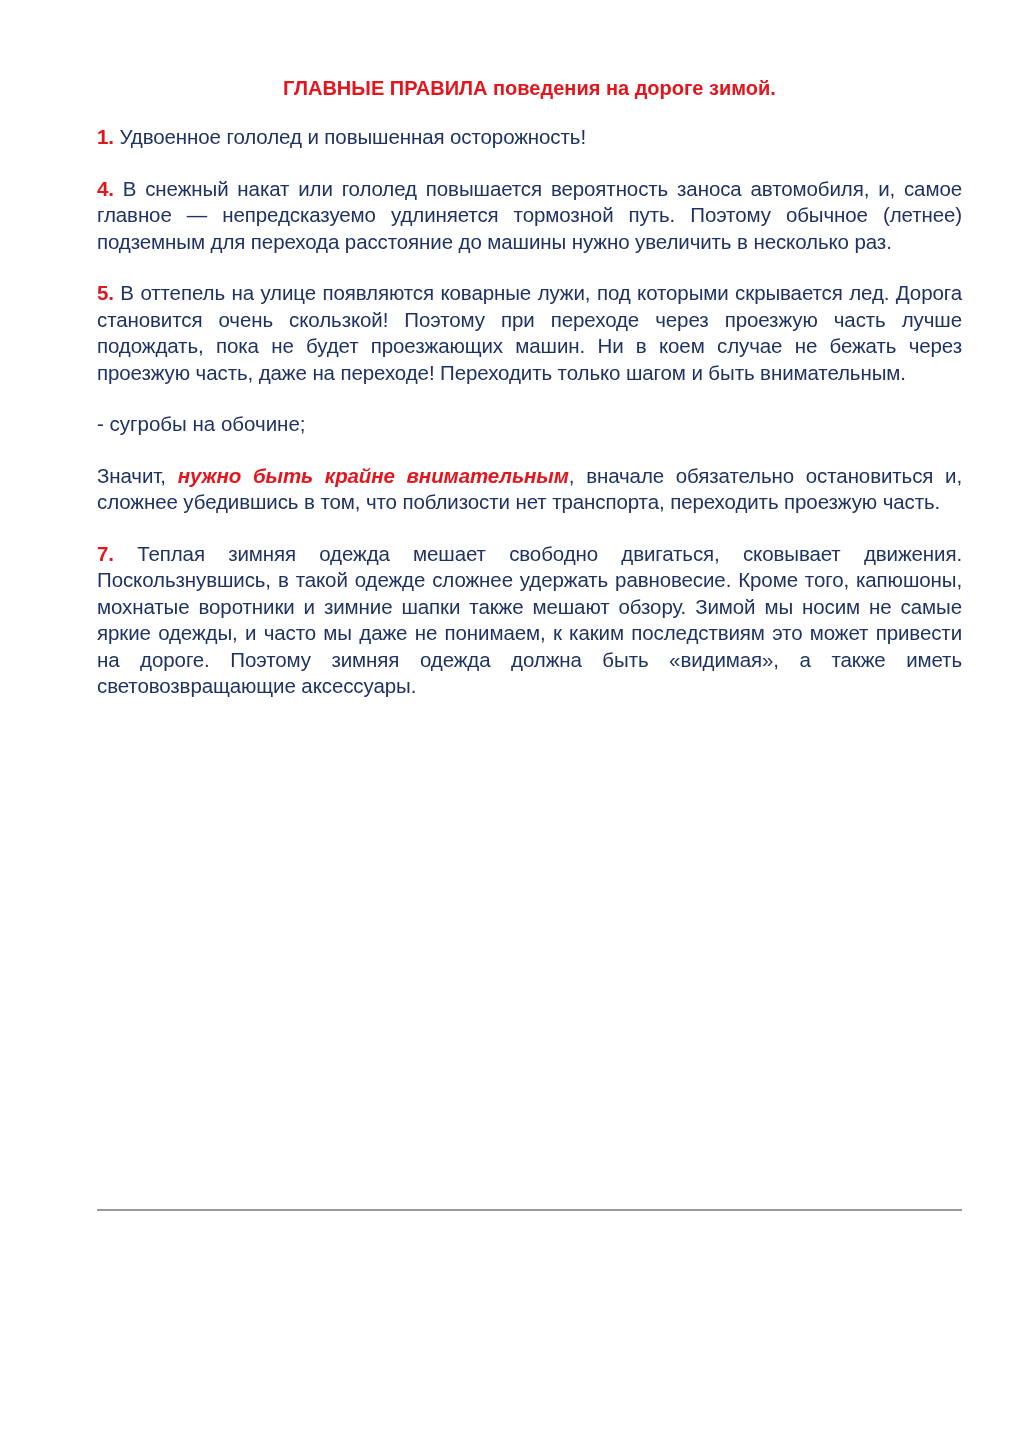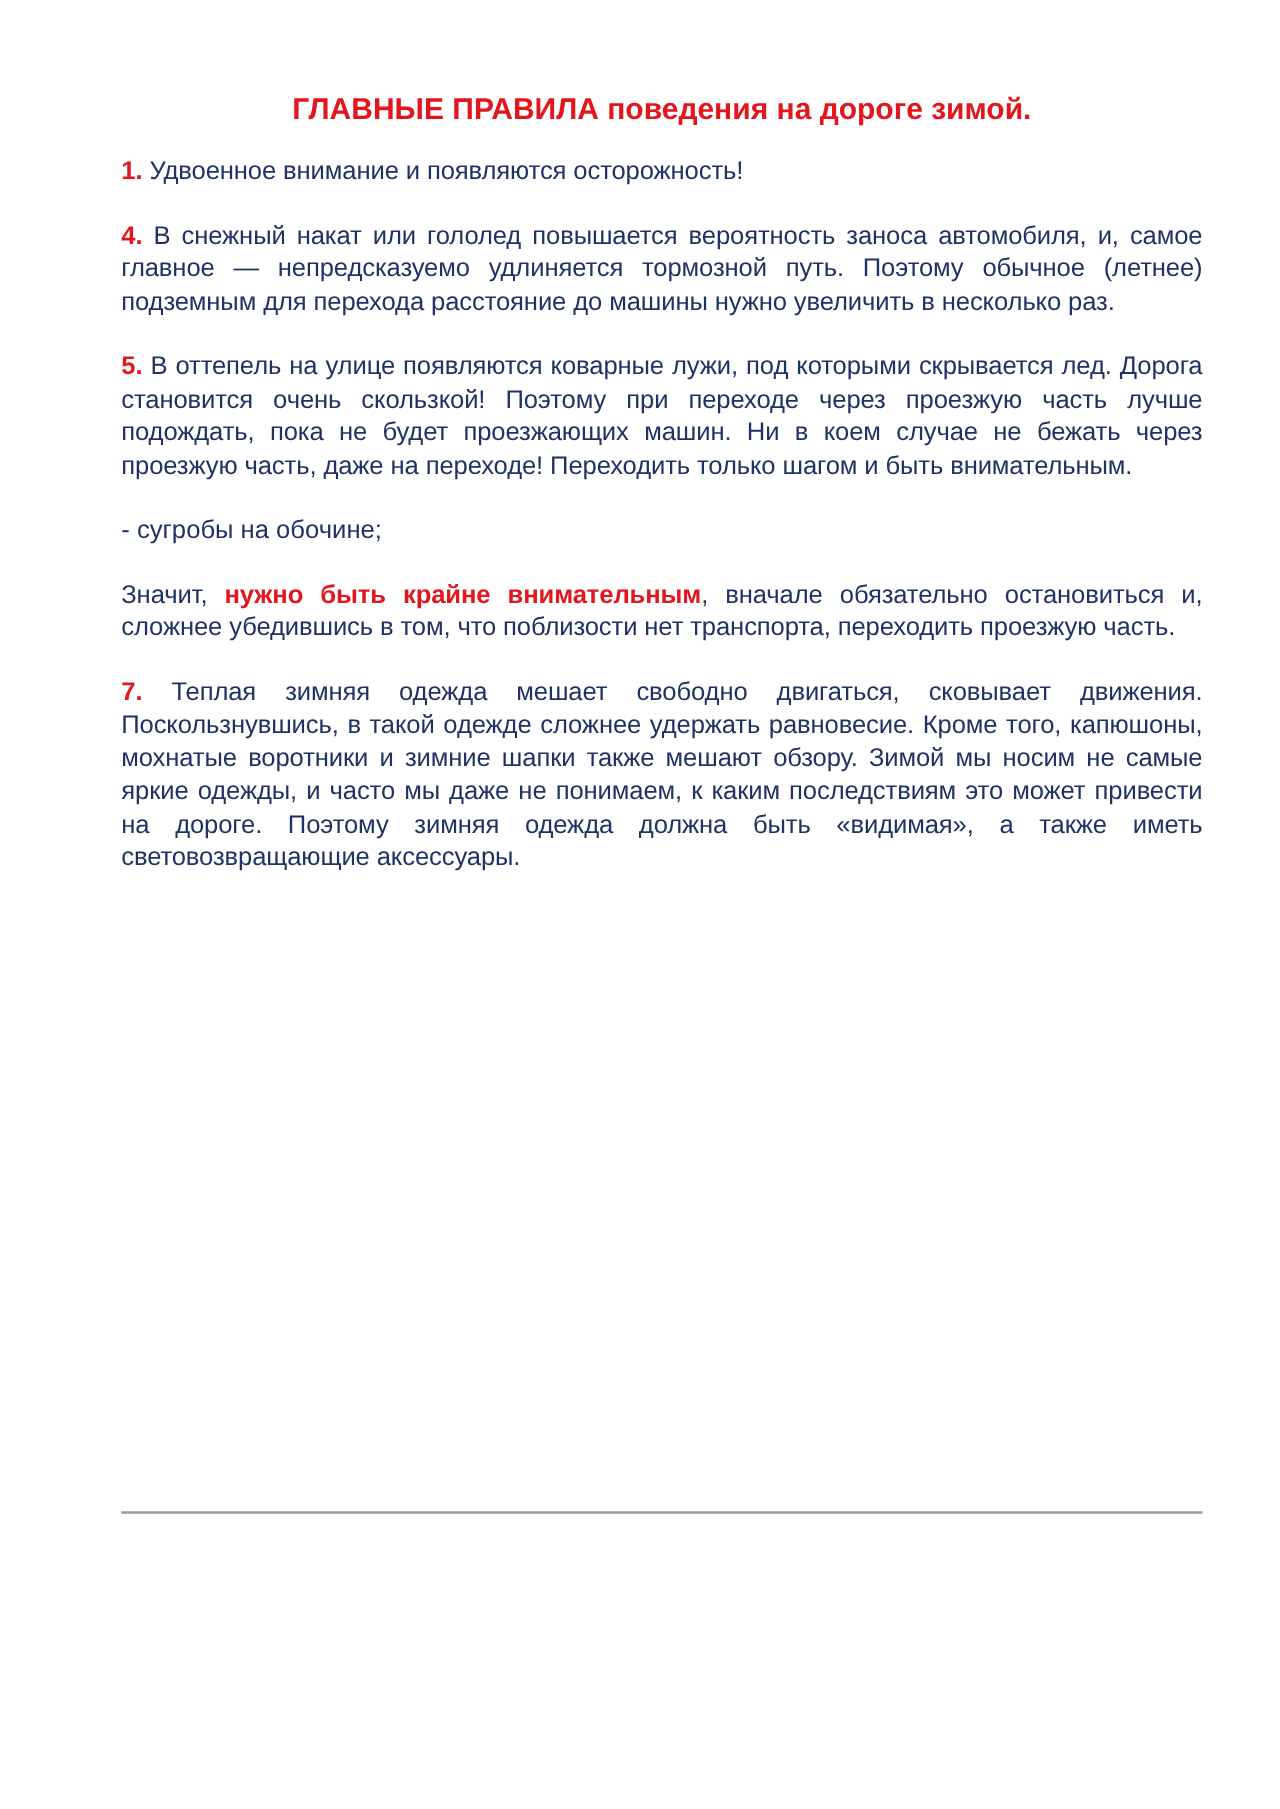--- a/index.html
+++ b/index.html
@@ -6,39 +6,39 @@
   body { width: 1024px; height: 1447px; position: relative; overflow: hidden; }
   .page {
     position: absolute; left: 97px; top: 74px; width: 865px;
     font-family: "Liberation Sans", sans-serif;
     color: #1f3264;
     font-size: 20.5px;
     line-height: 26.5px;
   }
   .title {
     text-align: center; color: #e3161d; font-weight: bold;
-    font-size: 24px; line-height: 28px; margin: 0 0 22px 0;
+    font-size: 20px; line-height: 28px; margin: 0 0 22px 0;
   }
   .title .t2 { font-weight: bold; }
   .para { text-align: justify; margin: 0 0 25px 0; letter-spacing: -0.1px; }
   .num { color: #e3161d; font-weight: bold; }
-  .em { color: #e3161d; font-weight: bold; }
+  .em { color: #e3161d; font-weight: bold; font-style: italic; }
   .bullet { margin: 12px 0 25px 0; }
   .rule {
     position: absolute; left: 97px; top: 1209px; width: 865px; height: 0;
     border-top: 2px solid #9a9a9a;
   }
 </style>
 </head>
 <body>
 
 <div class="page">
   <div class="title"><span>ГЛАВНЫЕ ПРАВИЛА</span><span class="t2"> поведения на дороге зимой.</span></div>
 
-  <p class="para"><span class="num">1.</span><span> Удвоенное внимание и появляются осторожность!</span></p>
+  <p class="para"><span class="num">1.</span><span> Удвоенное гололед и повышенная осторожность!</span></p>
   <p class="para"><span class="num">4.</span><span> В снежный накат или гололед повышается вероятность заноса автомобиля, и, самое главное — непредсказуемо удлиняется тормозной путь. Поэтому обычное (летнее) подземным для перехода расстояние до машины нужно увеличить в несколько раз.</span></p>
   <p class="para"><span class="num">5.</span><span> В оттепель на улице появляются коварные лужи, под которыми скрывается лед. Дорога становится очень скользкой! Поэтому при переходе через проезжую часть лучше подождать, пока не будет проезжающих машин. Ни в коем случае не бежать через проезжую часть, даже на переходе! Переходить только шагом и быть внимательным.</span></p>
 
   <p class="bullet">- сугробы на обочине;</p>
 
   <p class="para"><span>Значит, </span><span class="em">нужно быть крайне внимательным</span><span>, вначале обязательно остановиться и, сложнее убедившись в том, что поблизости нет транспорта, переходить проезжую часть.</span></p>
 
   <p class="para"><span class="num">7.</span><span> Теплая зимняя одежда мешает свободно двигаться, сковывает движения. Поскользнувшись, в такой одежде сложнее удержать равновесие. Кроме того, капюшоны, мохнатые воротники и зимние шапки также мешают обзору. Зимой мы носим не самые яркие одежды, и часто мы даже не понимаем, к каким последствиям это может привести на дороге. Поэтому зимняя одежда должна быть «видимая», а также иметь световозвращающие аксессуары.</span></p>
 </div>
 

